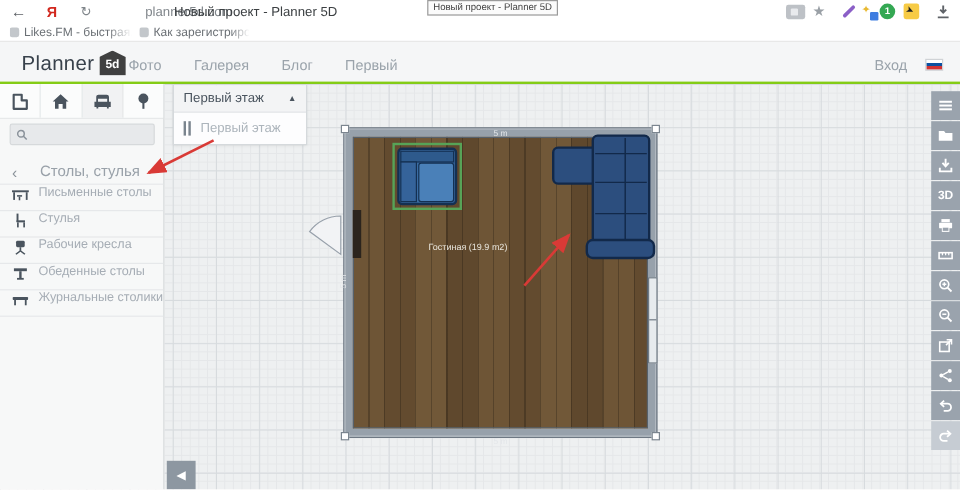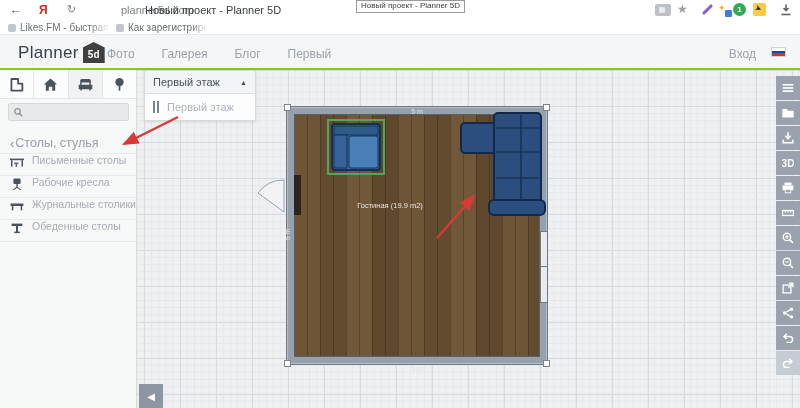--- a/index.html
+++ b/index.html
@@ -37,21 +37,21 @@
 
   
   .appbar{position:absolute;top:34px;left:0;width:800px;height:36px;background:#f5f6f7;border-top:1px solid #e8e8e8;border-bottom:2px solid #84cc16;box-sizing:border-box;}
   .logo{position:absolute;left:18px;top:7px;display:flex;align-items:center;}
   .logo-text{font-size:17px;color:#39424c;letter-spacing:.3px;}
   .logo-badge{margin-left:4px;width:22px;height:21px;background:#404040;color:#fff;font-size:10px;font-weight:bold;
     display:flex;align-items:flex-end;justify-content:center;padding-bottom:3px;box-sizing:border-box;
     clip-path:polygon(50% 0,100% 26%,100% 100%,0 100%,0 26%);}
   .nav{position:absolute;left:107px;top:12px;display:flex;gap:27px;font-size:12px;color:#9aa3ab;}
   .nav span{cursor:default;}
-  .hdr-right{position:absolute;right:14px;top:12px;display:flex;align-items:flex-start;gap:15px;padding-left:28px;}
+  .hdr-right{position:absolute;right:14px;top:12px;display:flex;align-items:center;gap:15px;padding-left:28px;}
   .login{font-size:12px;color:#9aa3ab;}
   .flag{width:15px;height:10px;border:1px solid #d0d3d6;box-sizing:border-box;
     background:linear-gradient(#fff 33%,#0b50a0 33% 66%,#d23333 66%);}
 
   
   .main{position:absolute;top:70px;left:0;width:800px;height:338px;background-color:#eef0f1;
     background-image:
       linear-gradient(#d7dbde 1px,transparent 1px),
       linear-gradient(90deg,#d7dbde 1px,transparent 1px),
       linear-gradient(#e5e7e9 1px,transparent 1px),
@@ -92,21 +92,21 @@
   .sidebar{position:absolute;left:0;top:0;width:137px;height:338px;background:#f7f8f8;
     border-right:1px solid #d9dcde;box-sizing:border-box;z-index:10;}
   .tabs{position:absolute;left:0;top:0;width:100%;height:28px;display:flex;border-bottom:1px solid #e3e5e7;}
   .tab{flex:1;display:flex;align-items:center;justify-content:center;color:#4a545e;border-right:1px solid #e3e5e7;background:#fbfcfc;}
   .tab:last-child{border-right:none;}
   .tab.active{background:#f1f2f3;}
   .search-box{position:absolute;left:8px;top:33px;width:121px;height:18px;background:#e7e9eb;
     border:1px solid #d6d9db;border-radius:2px;box-sizing:border-box;display:flex;align-items:center;padding:0 4px;color:#8a929a;}
   .cat-head{position:absolute;left:0;top:63px;width:100%;height:20px;display:flex;align-items:center;}
   .chev{margin-left:10px;font-size:13px;color:#8a929a;}
-  .cat-label{margin-left:1px;font-size:12.5px;color:#99a1a9;}
+  .cat-label{margin-left:19px;font-size:12.5px;color:#99a1a9;}
   .items{position:absolute;left:0;top:83px;width:100%;}
   .item{height:21px;display:flex;border-bottom:1px solid #e6e8ea;}
   .item:first-child{border-top:1px solid #e6e8ea;}
   .item .ic{width:16px;height:16px;margin-left:9px;color:#4a545e;flex:none;}
   .item .lb{margin-left:7px;font-size:10.5px;color:#a6adb5;white-space:nowrap;}
 
   
   .toolbar{position:absolute;right:0;top:6px;width:24px;z-index:30;}
   .tool{width:24px;height:24px;background:#9aa3ad;margin-bottom:1px;color:#fff;
     display:flex;align-items:center;justify-content:center;}
@@ -248,52 +248,65 @@
                   <rect x="6.6" y="9.9" width="1.3" height="3"></rect>
                 </g>
               </svg>
           </span>
           <span class="lb">Письменные столы</span>
         </div>
         <div class="item">
           <span class="ic">
             <svg width="16" height="16" viewBox="0 0 16 16">
                 <g fill="currentColor">
+                  <rect x="4.8" y="2" width="1.6" height="7"></rect>
+                  <rect x="4.8" y="7.6" width="7" height="1.7"></rect>
+                  <rect x="5.2" y="9.3" width="1.4" height="4.2"></rect>
+                  <rect x="10.4" y="9.3" width="1.4" height="4.2"></rect>
+                </g>
+              </svg>
+          </span>
+          <span class="lb">Стулья</span>
+        </div>
+        <div class="item">
+          <span class="ic">
+            <svg width="16" height="16" viewBox="0 0 16 16">
+                <g fill="currentColor">
                   <rect x="4.4" y="2.6" width="7.2" height="5.4" rx="1.2"></rect>
                   <rect x="7.3" y="8" width="1.4" height="3"></rect>
                   <path d="M8 10.4 L3.8 13.4 L4.7 14.3 L8 11.8 L11.3 14.3 L12.2 13.4 Z"></path>
                 </g>
               </svg>
           </span>
           <span class="lb">Рабочие кресла</span>
+        </div>
+        <div class="item">
+          <span class="ic">
+            <svg width="16" height="16" viewBox="0 0 16 16">
+                <g fill="currentColor">
+                  <rect x="2.6" y="3.6" width="10.8" height="2.4"></rect>
+                  <rect x="7" y="6" width="2" height="6"></rect>
+                  <rect x="5.2" y="11.6" width="5.6" height="1.5"></rect>
+                </g>
+              </svg>
+          </span>
+          <span class="lb">Обеденные столы</span>
         </div>
         <div class="item">
           <span class="ic">
             <svg width="16" height="16" viewBox="0 0 16 16">
                 <g fill="currentColor">
                   <rect x="1.6" y="5.6" width="12.8" height="2.4" rx="0.6"></rect>
                   <rect x="2.8" y="8" width="1.5" height="4.4"></rect>
                   <rect x="11.7" y="8" width="1.5" height="4.4"></rect>
                 </g>
               </svg>
           </span>
           <span class="lb">Журнальные столики</span>
         </div>
-        <div class="item">
-          <span class="ic">
-            <svg width="16" height="16" viewBox="0 0 16 16">
-                <g fill="currentColor">
-                  <rect x="2.6" y="3.6" width="10.8" height="2.4"></rect>
-                  <rect x="7" y="6" width="2" height="6"></rect>
-                  <rect x="5.2" y="11.6" width="5.6" height="1.5"></rect>
-                </g>
-              </svg>
-          </span>
-          <span class="lb">Обеденные столы</span>
-        </div>
       </div>
     </div>
 
     <div class="toolbar">
       <div class="tool">
           <svg width="14" height="14" viewBox="0 0 16 16">
             <g fill="currentColor">
               <rect x="2" y="3.4" width="12" height="1.9"></rect>
               <rect x="2" y="7" width="12" height="1.9"></rect>
               <rect x="2" y="10.6" width="12" height="1.9"></rect>

